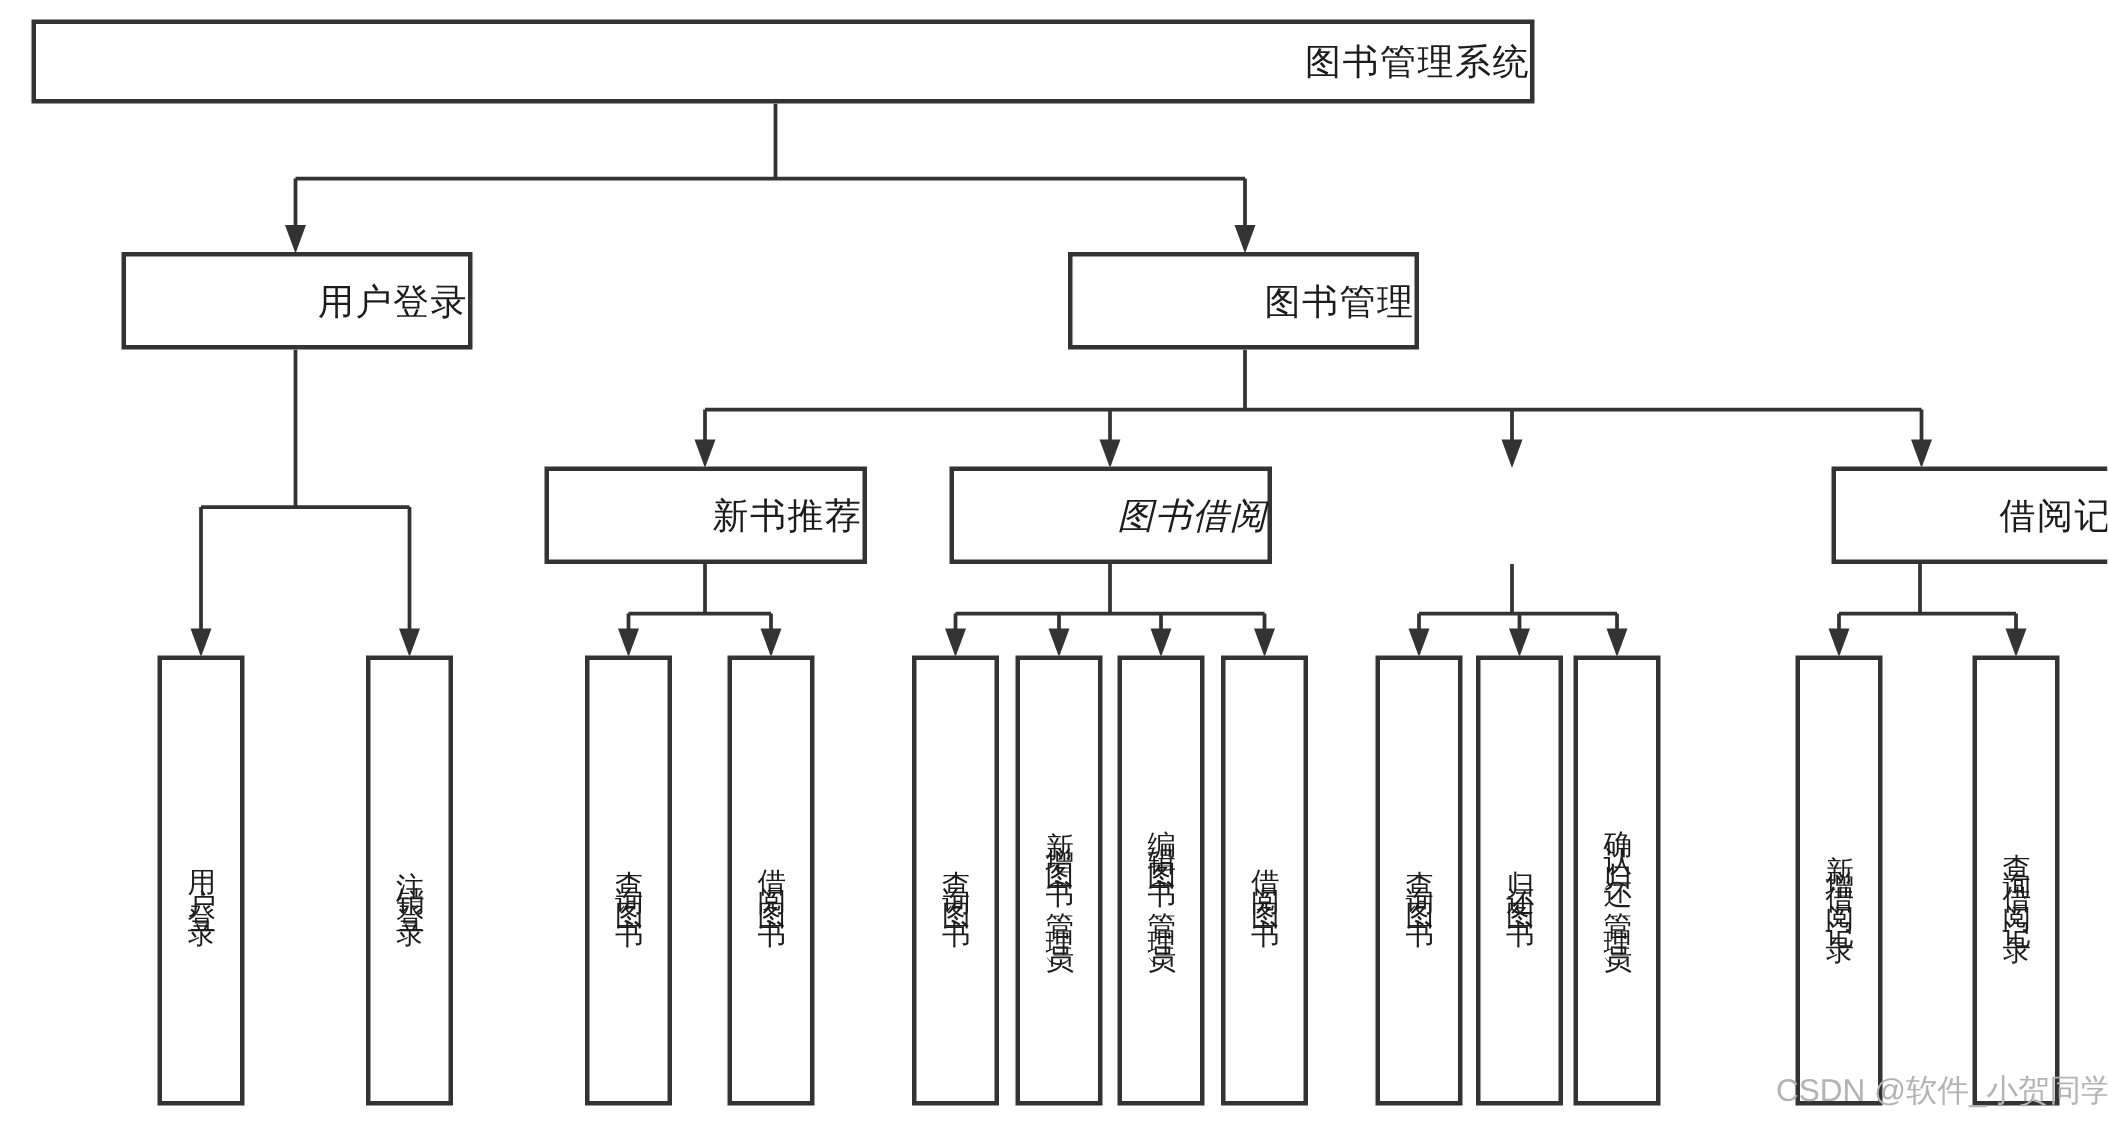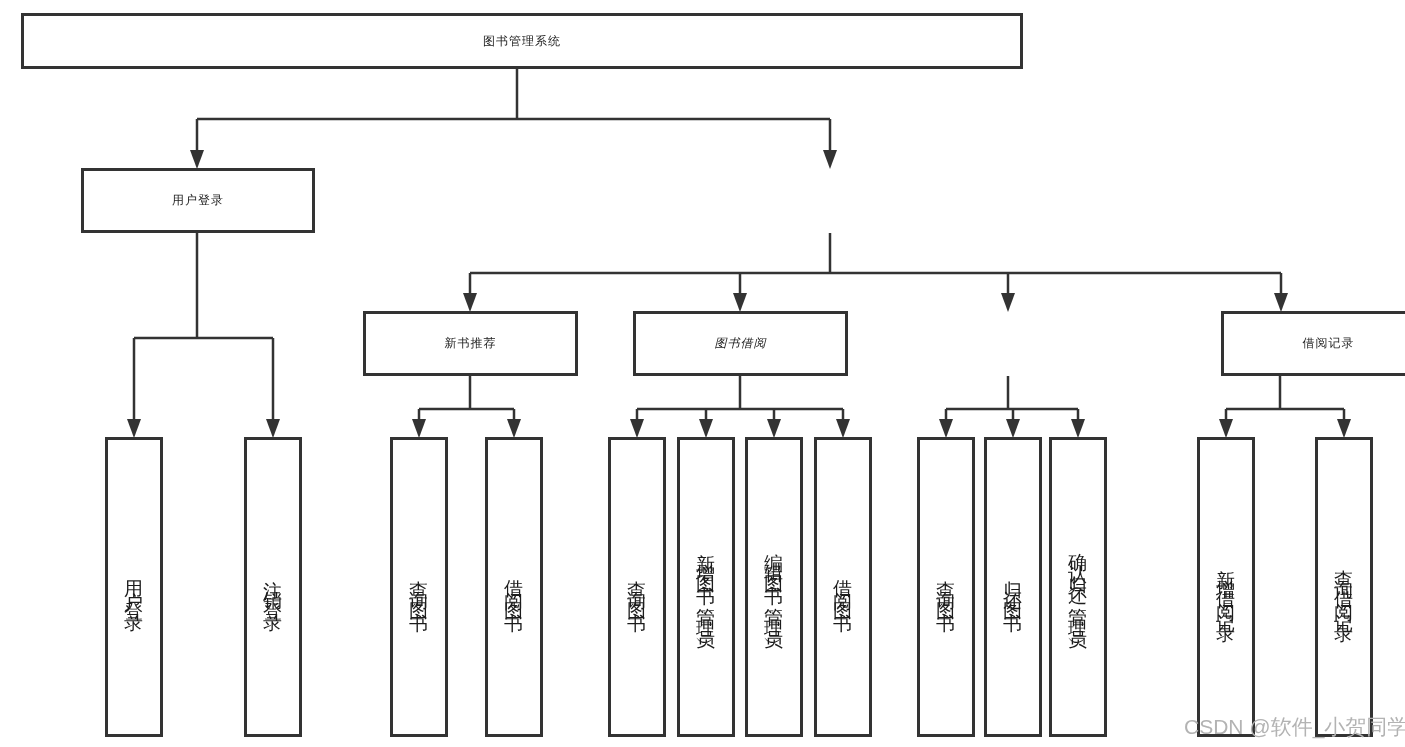--- a/index.html
+++ b/index.html
@@ -26,23 +26,24 @@
     box-sizing: border-box;
     border: 3px solid #333333;
     background: #ffffff;
     color: #1c1c1c;
     display: flex;
     align-items: center;
     justify-content: center;
     z-index: 2;
   }
   .node-h {
-    font-size: 12px;
+    font-size: 24px;
     letter-spacing: 1px;
     white-space: nowrap;
+    justify-content: flex-end;
   }
   .node-v span {
     writing-mode: vertical-rl;
     text-orientation: mixed;
     font-size: 19px;
     letter-spacing: 11px;
     line-height: 1;
     white-space: nowrap;
   }
   
@@ -155,20 +156,23 @@
     </g>
   </svg>
 
   <div class="node node-h n-root">
     <span>图书管理系统</span>
   </div>
 
   <div class="node node-h n-login">
     <span>用户登录</span>
   </div>
+  <div class="node node-h n-mgmt">
+    <span>图书管理</span>
+  </div>
 
   <div class="node node-h n-l3 n-rec">
     <span>新书推荐</span>
   </div>
   <div class="node node-h n-l3 n-borrow">
     <span>图书借阅</span>
   </div>
   <div class="node node-h n-l3 n-hist">
     <span>借阅记录</span>
   </div>

